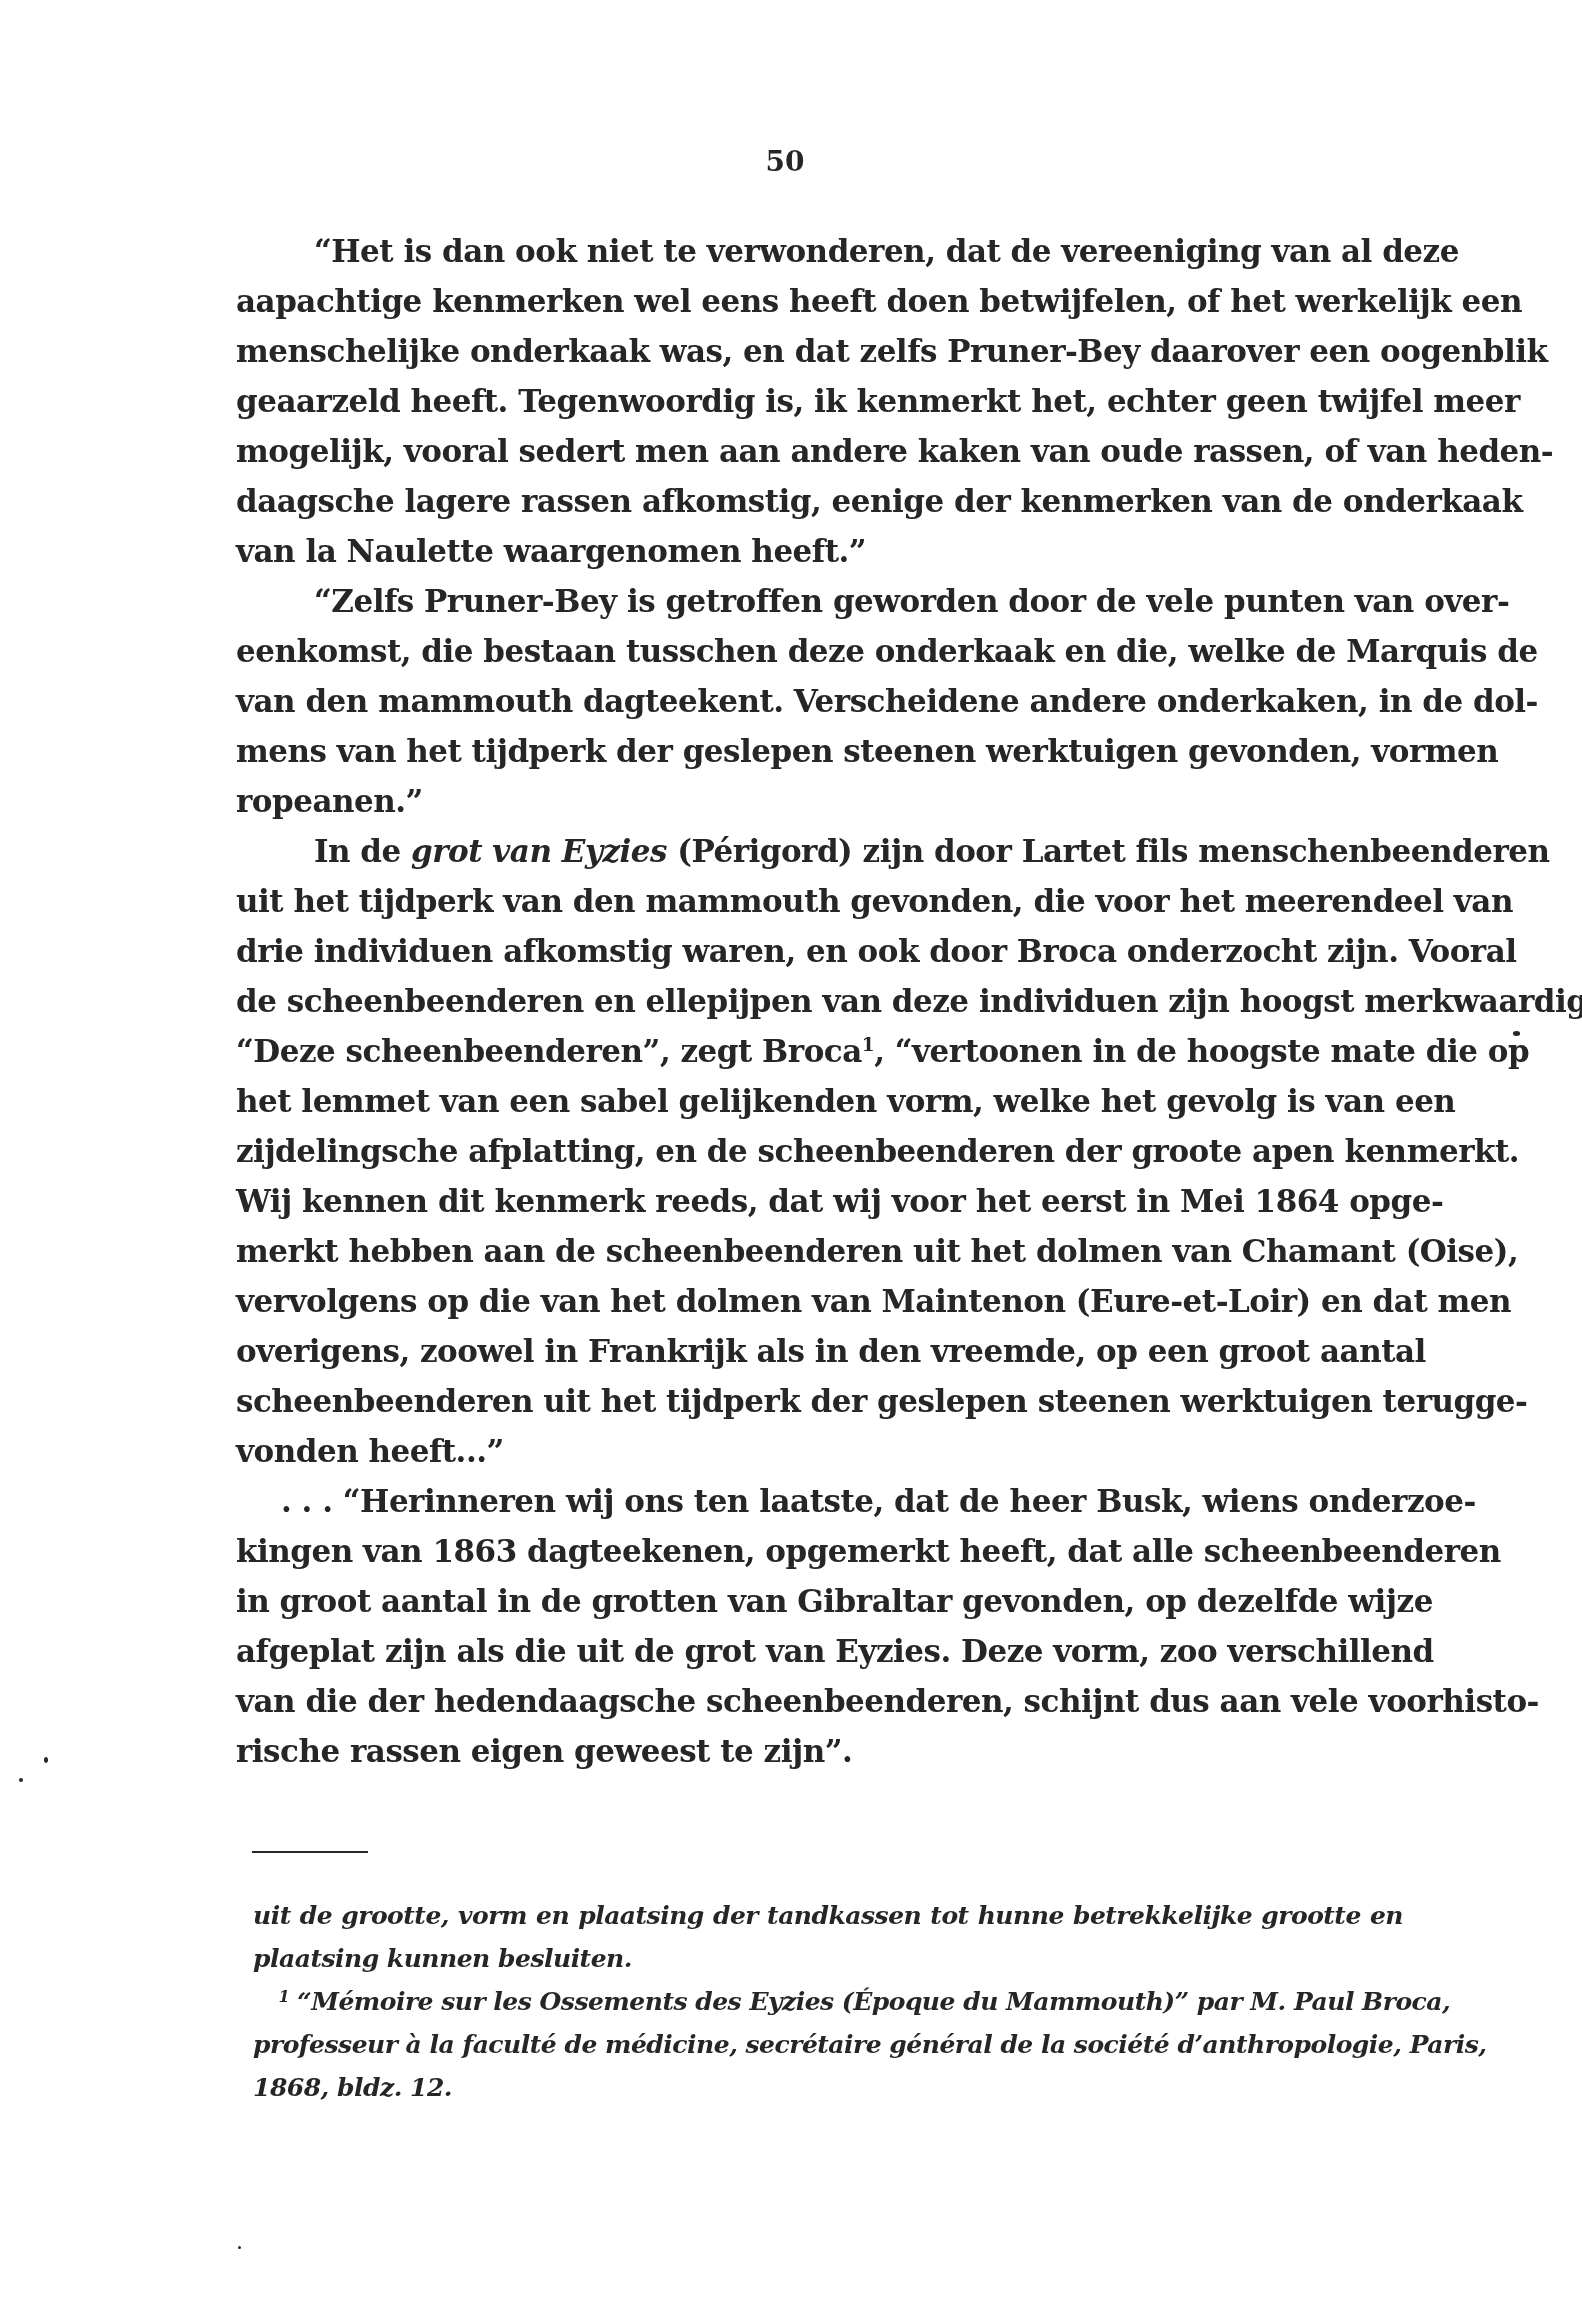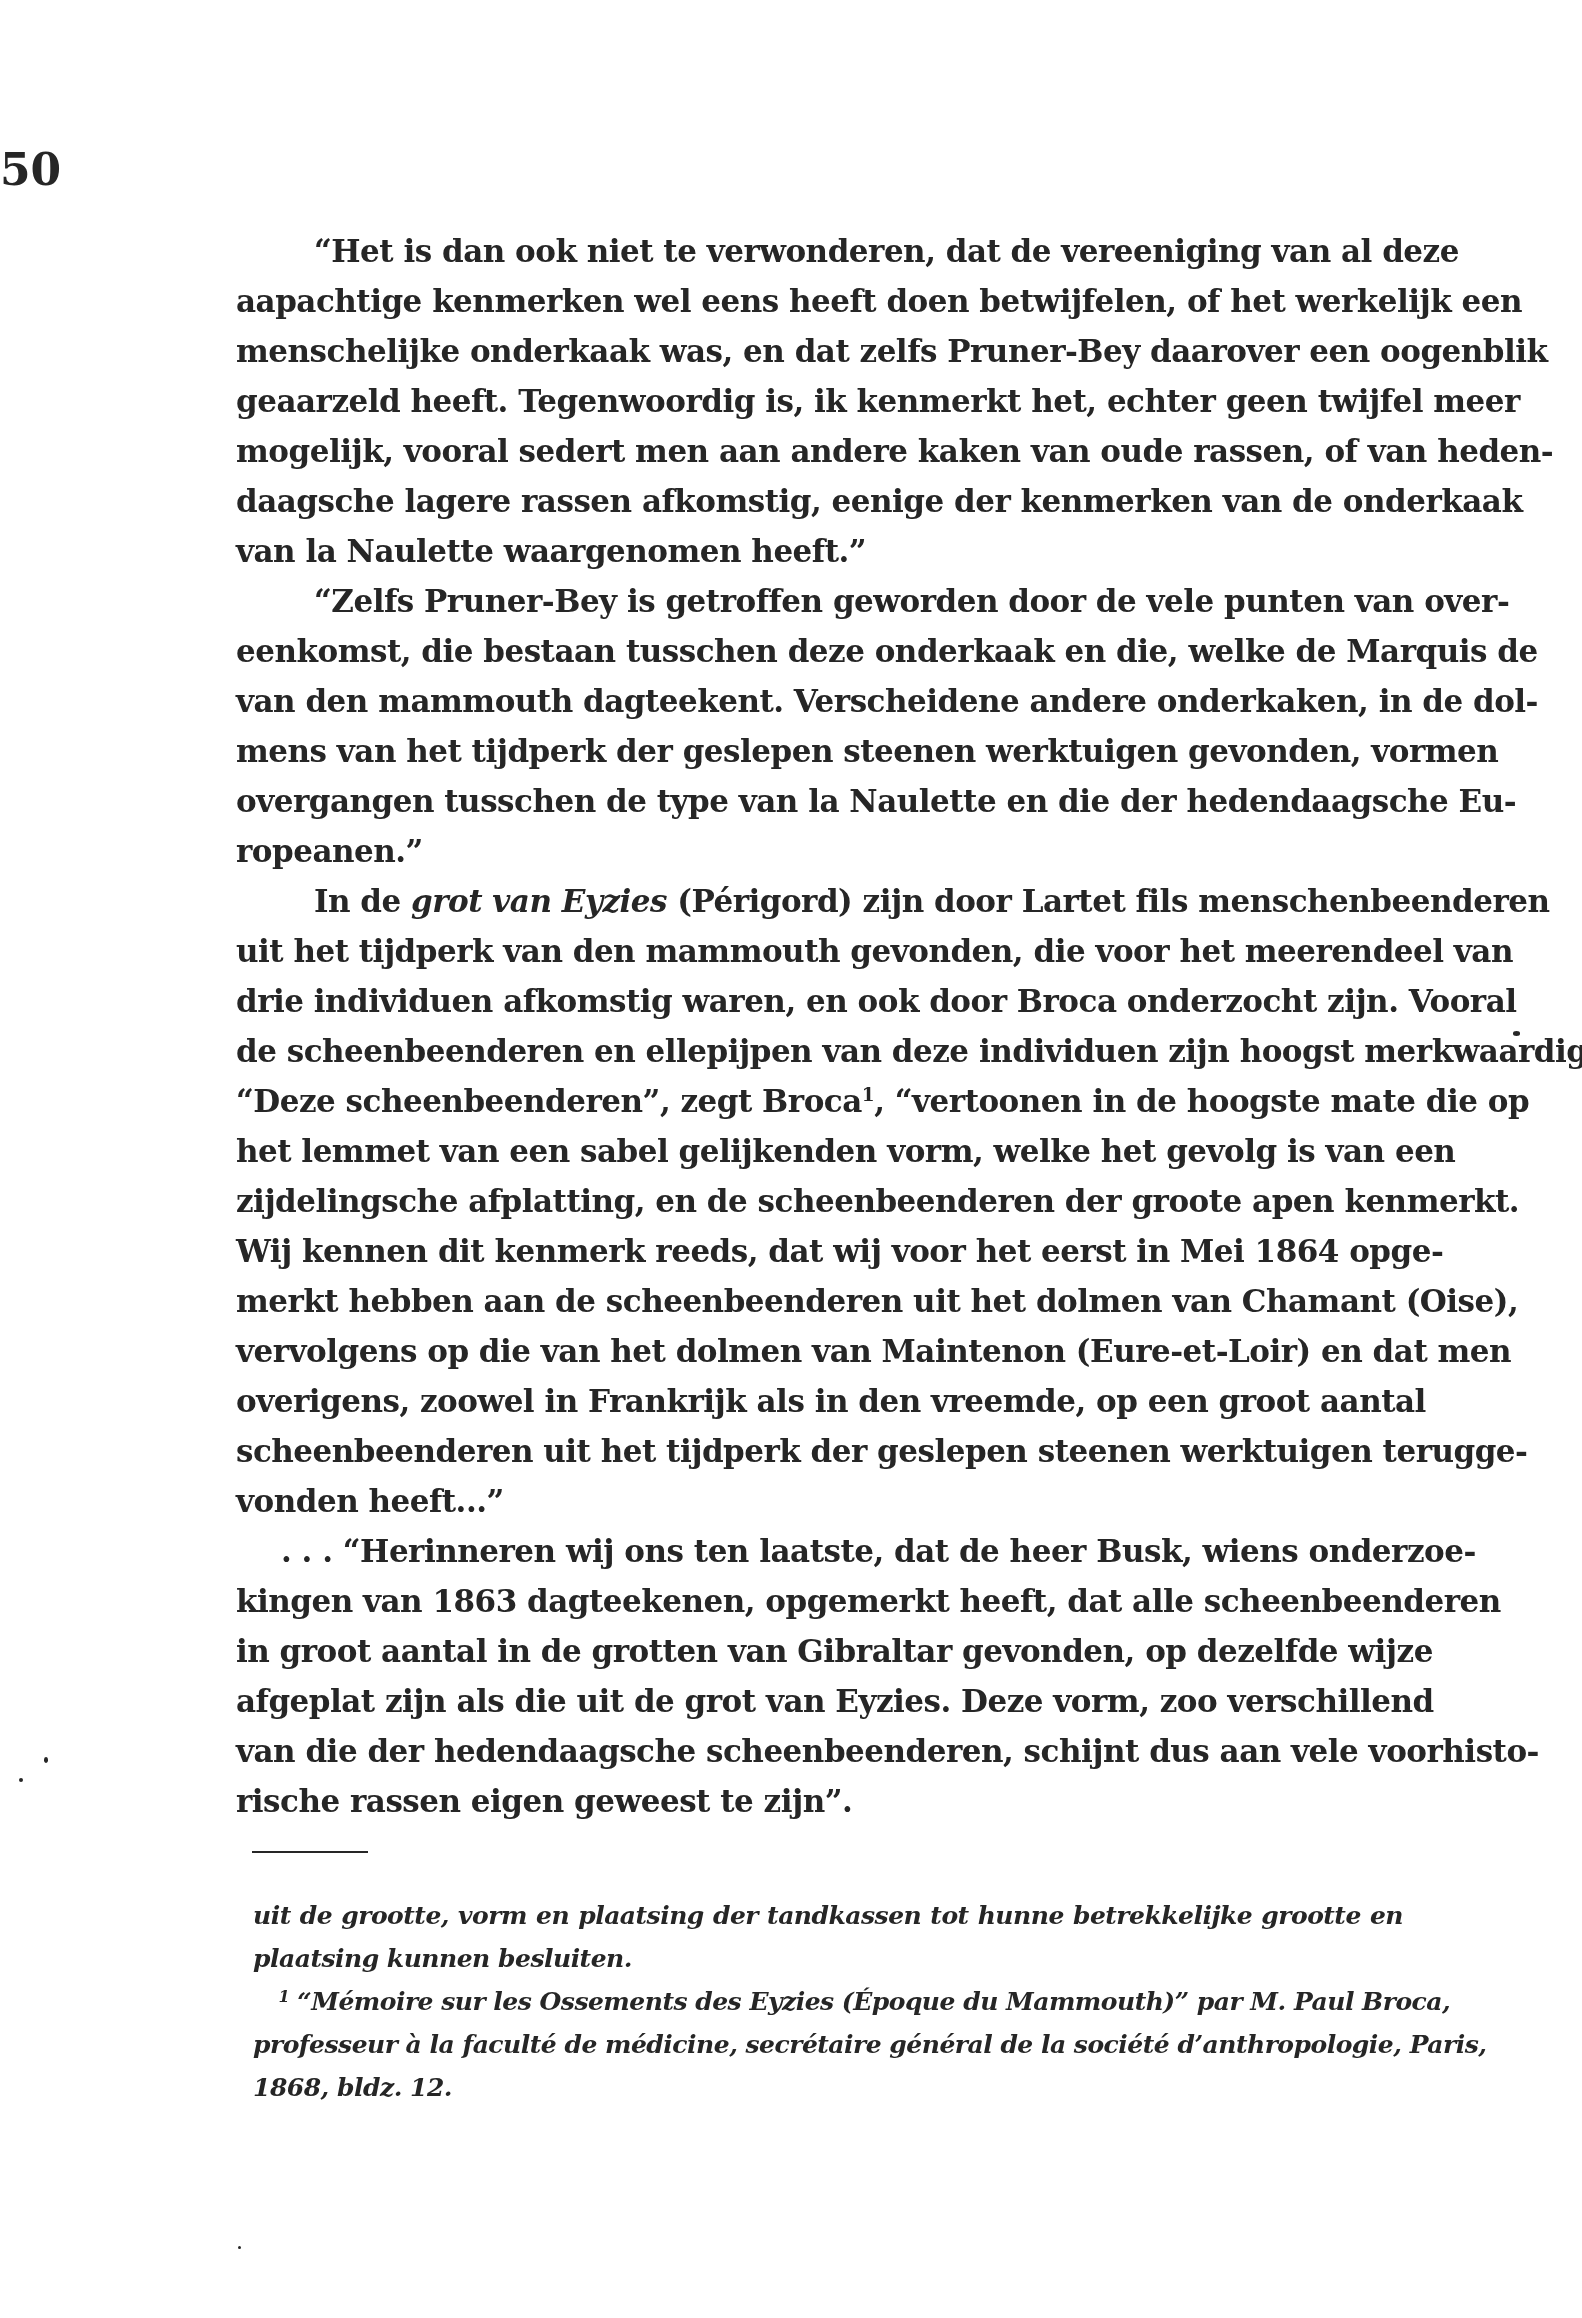--- a/index.html
+++ b/index.html
@@ -13,21 +13,22 @@
     position: relative;
     overflow: hidden;
     color: #262626;
     font-family: "DejaVu Serif", "Liberation Serif", serif;
   }
   .page-number {
     position: absolute;
     top: 148px;
     left: 0;
     width: 1570px;
-    font-size: 44px;
+    text-align: center;
+    font-size: 28px;
     font-weight: bold;
     line-height: 1;
   }
   .body-text {
     position: absolute;
     left: 236px;
     top: 226px;
     width: 1156px;
   }
   .line {
@@ -101,21 +102,20 @@
   <span class="line">aapachtige kenmerken wel eens heeft doen betwijfelen, of het werkelijk een</span>
   <span class="line">menschelijke onderkaak was, en dat zelfs Pruner-Bey daarover een oogenblik</span>
   <span class="line">geaarzeld heeft. Tegenwoordig is, ik kenmerkt het, echter geen twijfel meer</span>
   <span class="line">mogelijk, vooral sedert men aan andere kaken van oude rassen, of van heden-</span>
   <span class="line">daagsche lagere rassen afkomstig, eenige der kenmerken van de onderkaak</span>
   <span class="line last">van la Naulette waargenomen heeft.”</span>
   <span class="line indent">“Zelfs Pruner-Bey is getroffen geworden door de vele punten van over-</span>
   <span class="line">eenkomst, die bestaan tusschen deze onderkaak en die, welke de Marquis de</span>
   <span class="line">van den mammouth dagteekent. Verscheidene andere onderkaken, in de dol-</span>
   <span class="line">mens van het tijdperk der geslepen steenen werktuigen gevonden, vormen</span>
-  <span class="line">overgangen tusschen de type van la Naulette en die der hedendaagsche Eu-</span>
   <span class="line last">ropeanen.”</span>
   <span class="line indent"><span>In de </span><span class="italic">grot van Eyzies</span><span> (Périgord) zijn door Lartet fils menschenbeenderen</span></span>
   <span class="line">uit het tijdperk van den mammouth gevonden, die voor het meerendeel van</span>
   <span class="line">drie individuen afkomstig waren, en ook door Broca onderzocht zijn. Vooral</span>
   <span class="line">de scheenbeenderen en ellepijpen van deze individuen zijn hoogst merkwaardig.</span>
   <span class="line"><span>“Deze scheenbeenderen”, zegt Broca</span><span class="sup">1</span><span>, “vertoonen in de hoogste mate die op</span></span>
   <span class="line">het lemmet van een sabel gelijkenden vorm, welke het gevolg is van een</span>
   <span class="line">zijdelingsche afplatting, en de scheenbeenderen der groote apen kenmerkt.</span>
   <span class="line">Wij kennen dit kenmerk reeds, dat wij voor het eerst in Mei 1864 opge-</span>
   <span class="line">merkt hebben aan de scheenbeenderen uit het dolmen van Chamant (Oise),</span>

